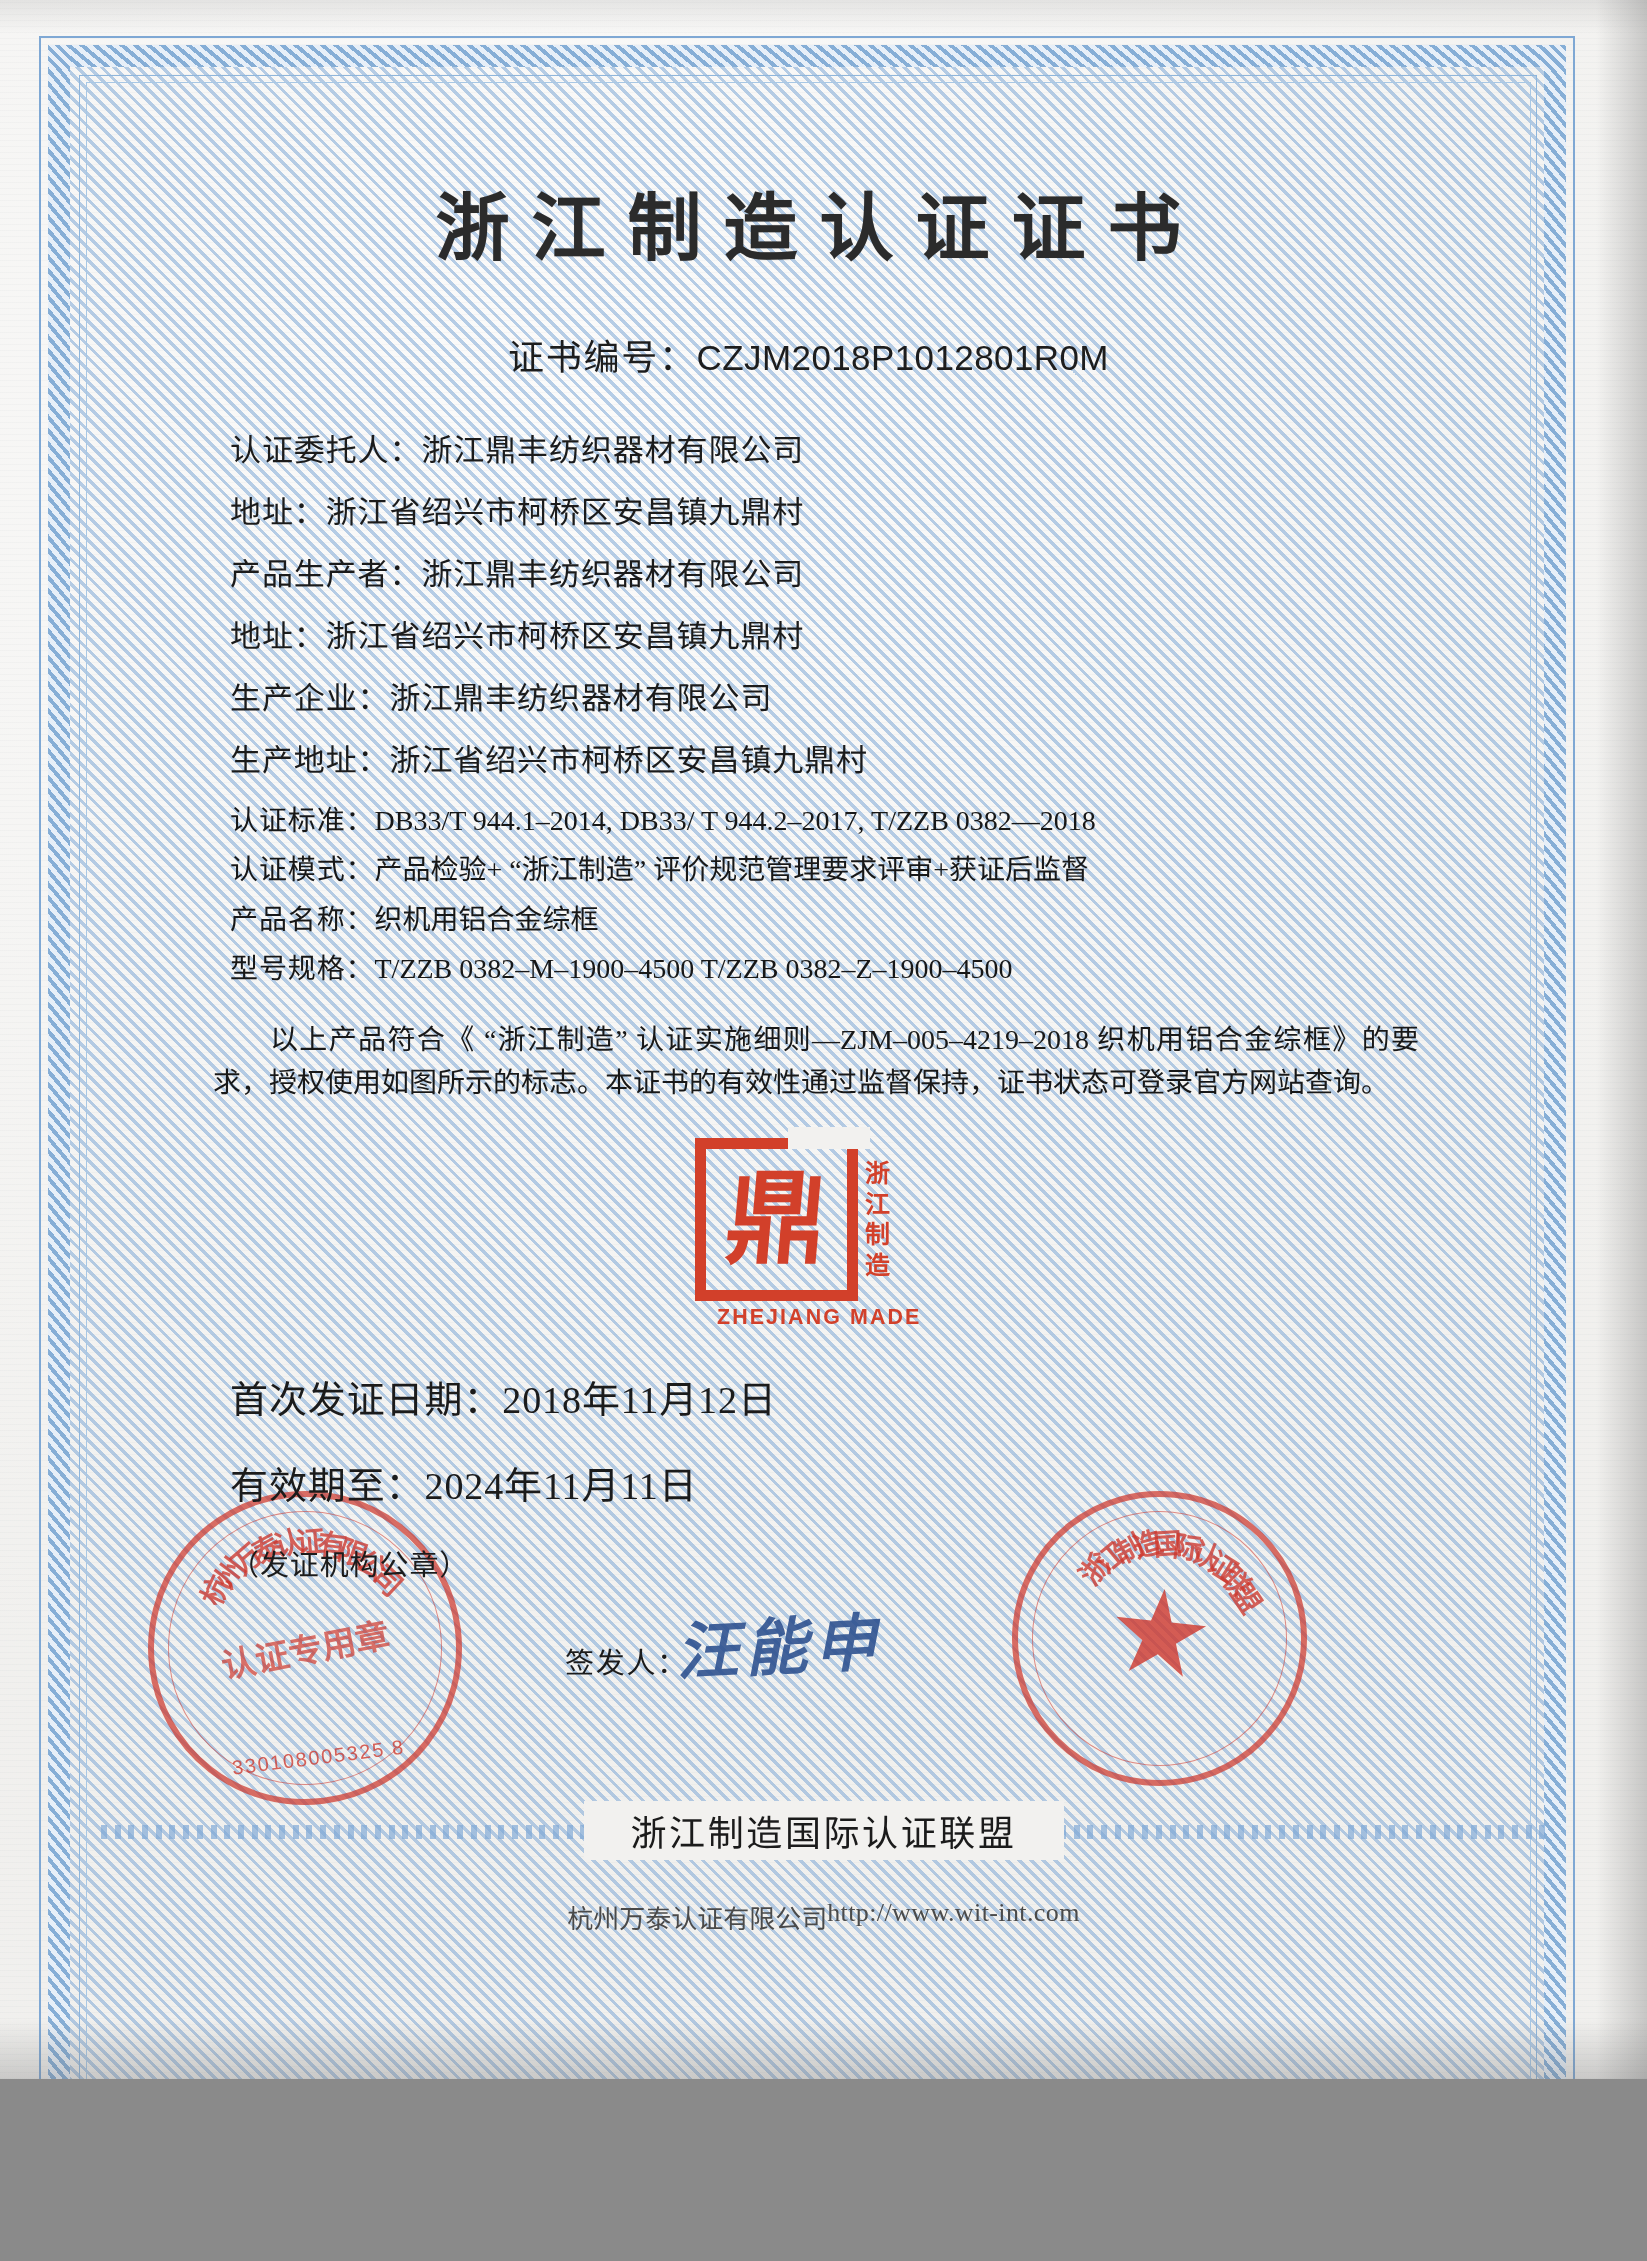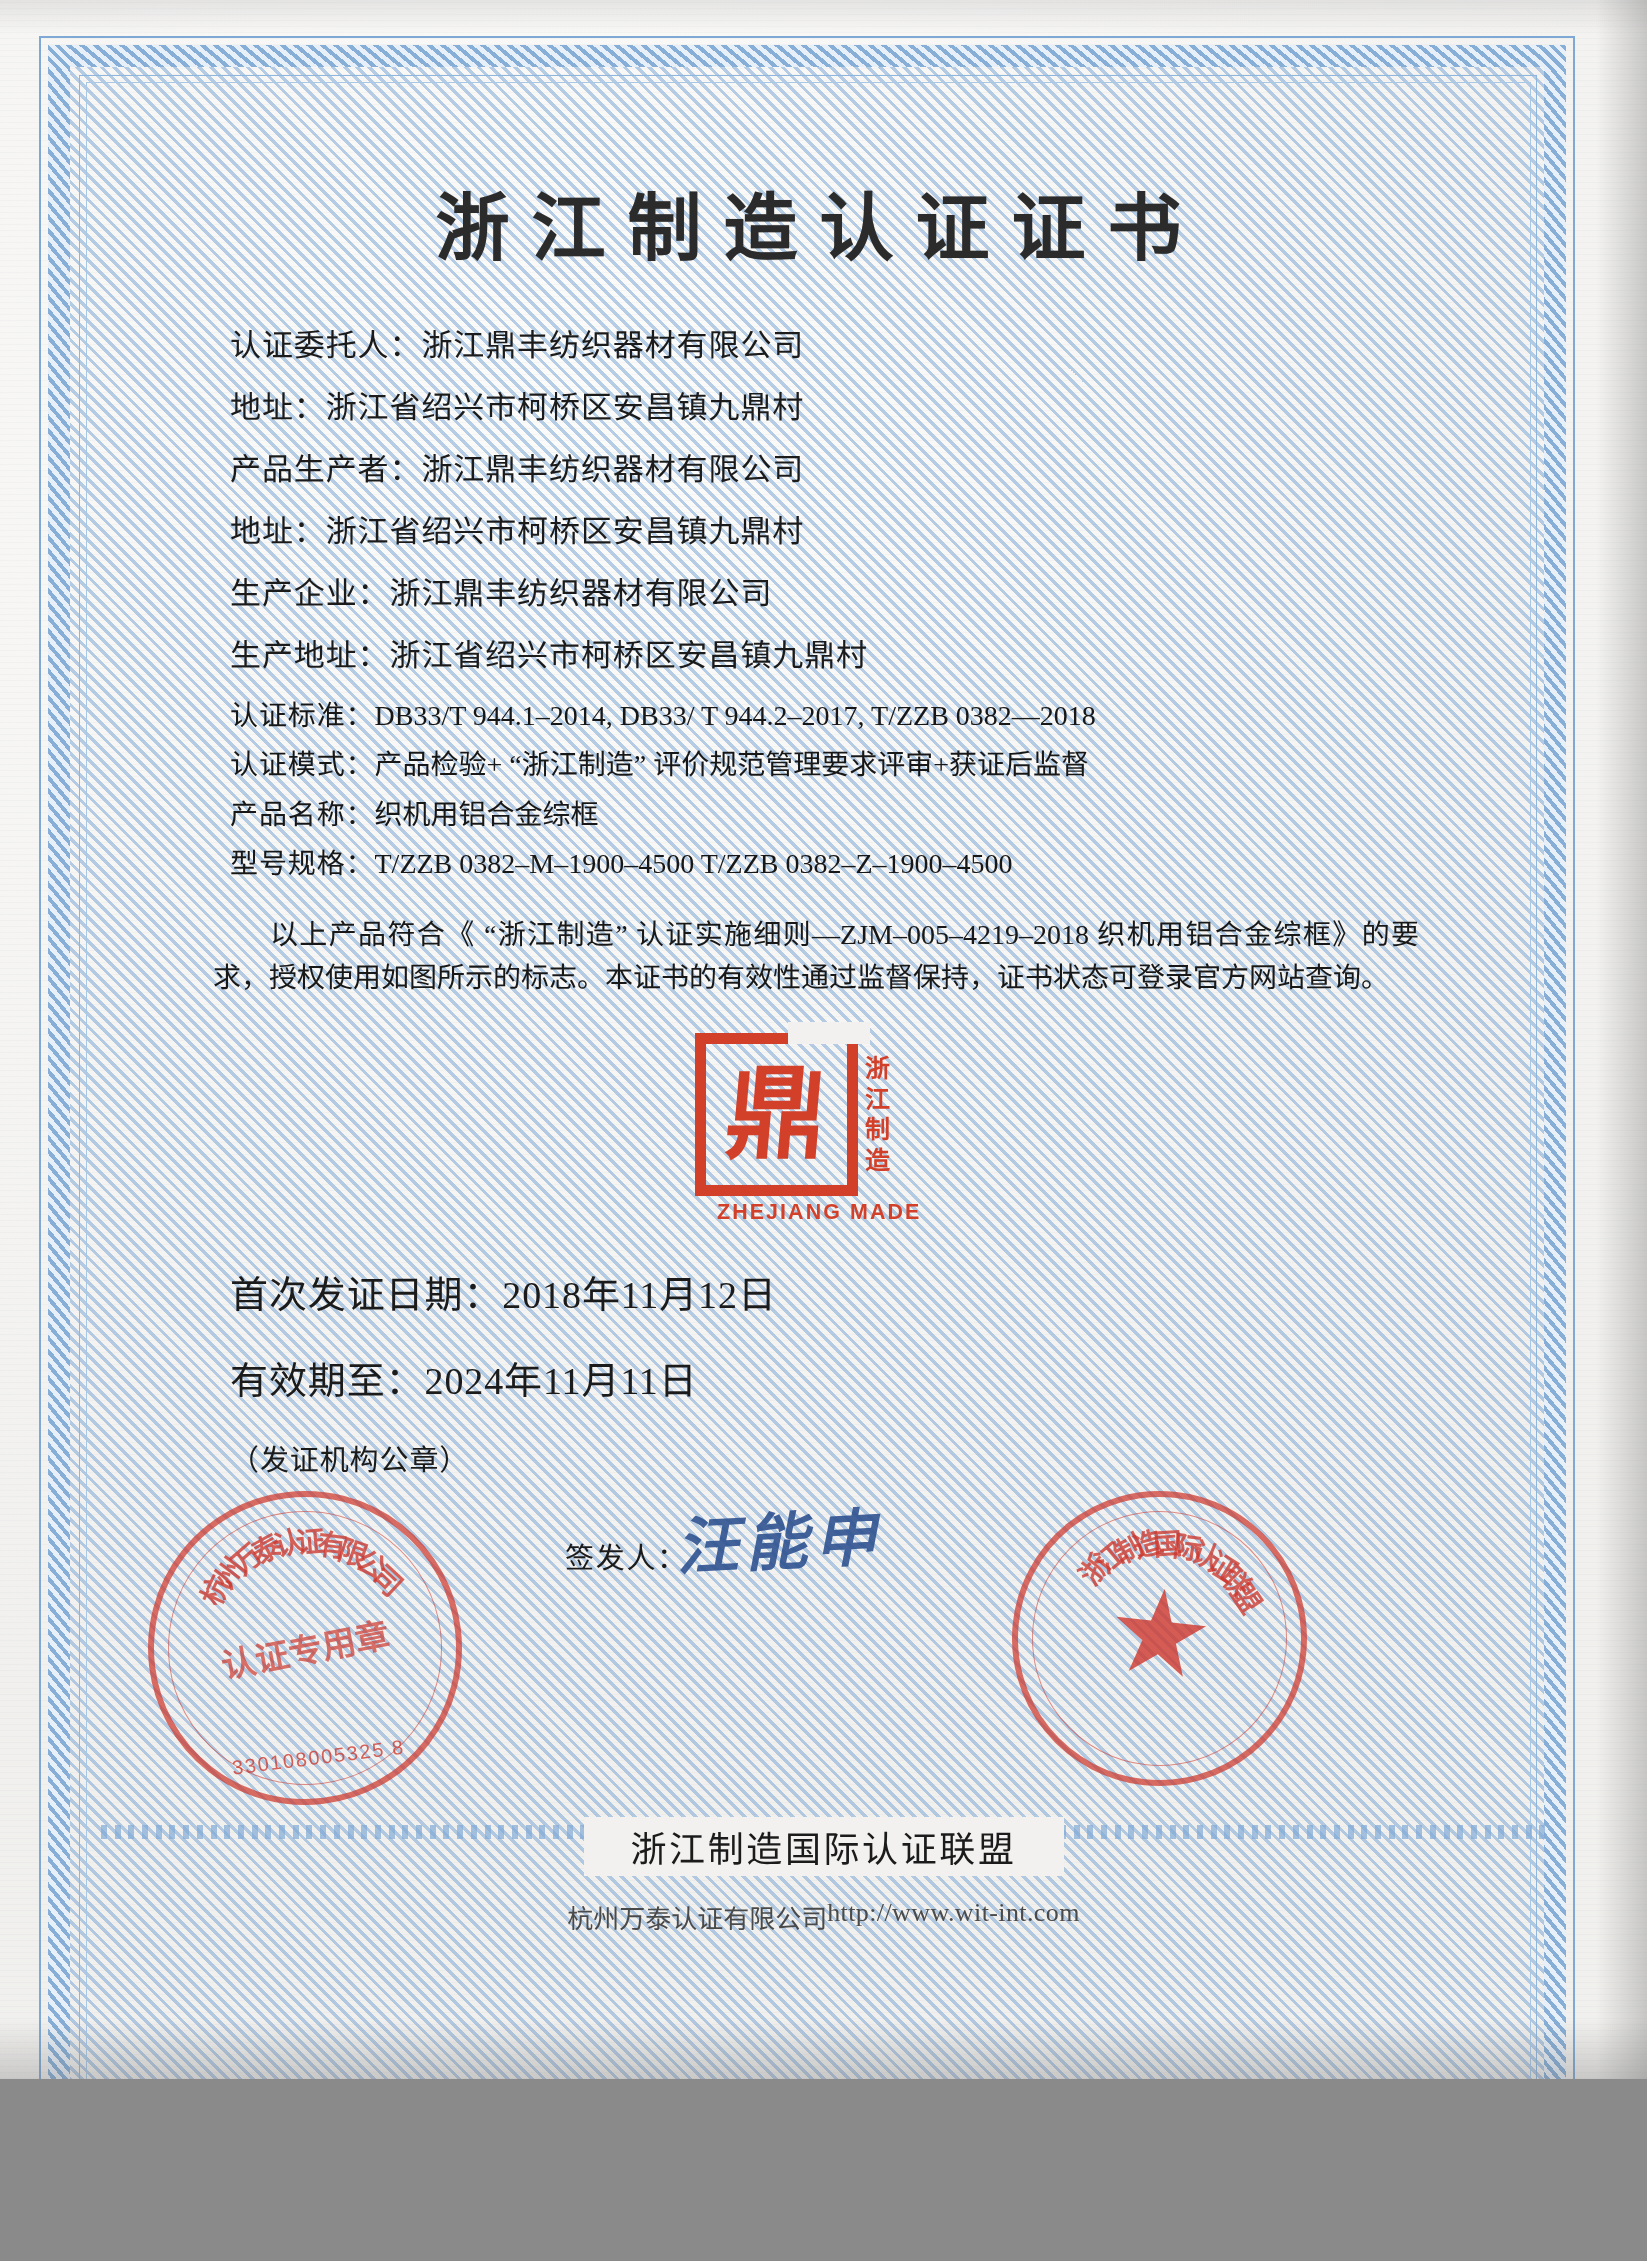--- a/index.html
+++ b/index.html
@@ -388,21 +388,21 @@
   .alliance {
     position: absolute;
     left: 0; right: 0;
     top: 1801px;
     text-align: center;
     font-size: 36px;
     letter-spacing: 2.6px;
     color: #1b1b1b;
     background: #f2f1ef;
     width: 480px;
-    margin: 16px auto;
+    margin: 0 auto;
     padding: 3.4px 0;
   }
   .footer {
     position: absolute;
     left: 129px;
     right: 129px;
     top: 1898px;
     display: flex;
     justify-content: center;
     font-size: 26px;
@@ -421,20 +421,23 @@
 
   <div class="frame-outer"></div>
   <div class="frame-band"></div>
   <div class="frame-inner"></div>
   <div class="frame-inner2"></div>
 
   <div class="content">
 
     <div class="cert-title">浙江制造认证证书</div>
 
+    <div class="cert-number">
+      <span class="label">证书编号：</span><span class="value">CZJM2018P1012801R0M</span>
+    </div>
 
     <div class="party-block">
       <div class="party-row">
         <span>认证委托人：</span><span>浙江鼎丰纺织器材有限公司</span>
       </div>
       <div class="party-row">
         <span>地址：</span><span>浙江省绍兴市柯桥区安昌镇九鼎村</span>
       </div>
       <div class="party-row">
         <span>产品生产者：</span><span>浙江鼎丰纺织器材有限公司</span>

